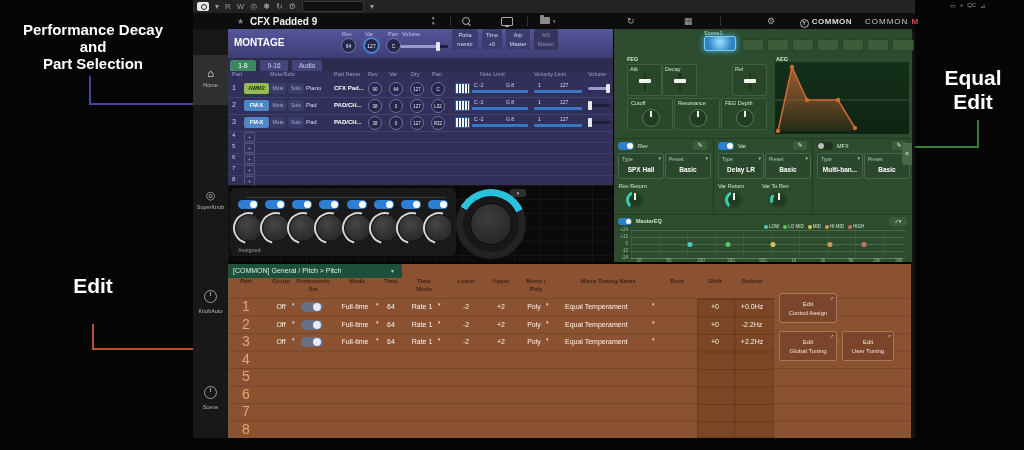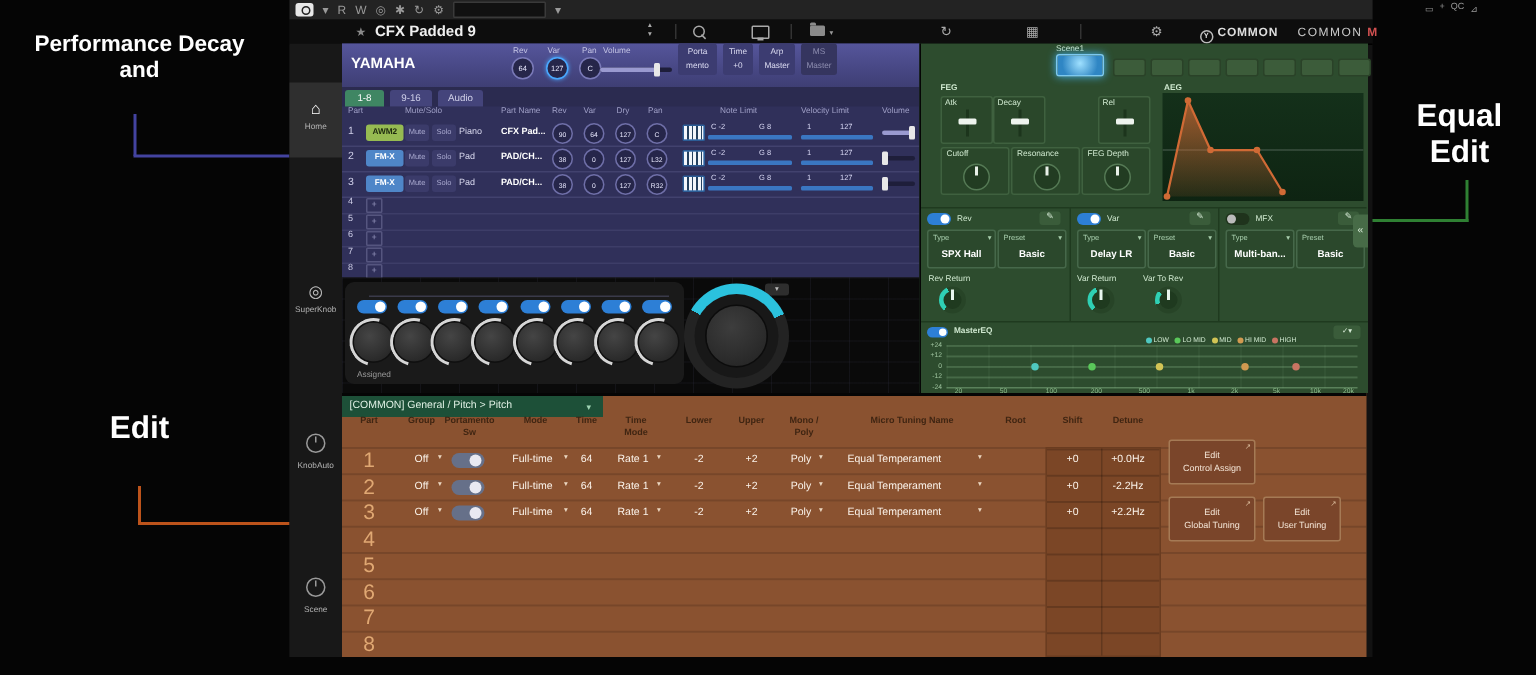--- a/index.html
+++ b/index.html
@@ -141,20 +141,21 @@
     background-image:linear-gradient(rgba(0,0,0,.14) 1px,transparent 1px);background-size:100% 17.5px;}
 </style>
 </head>
 <body>
 
 <div id="stage">
 
   <div class="ann" style="left:3px;top:22px;width:180px;font-size:15px;">
     <div>Performance Decay</div>
     <div>and</div>
+    <div>Part Selection</div>
   </div>
   <div class="annline" style="left: 89px; top: 76px; width: 2px; height: 28px; background-color: rgb(67, 67, 160);"></div>
   <div class="annline" style="left: 89px; top: 103px; width: 141px; height: 2px; background-color: rgb(67, 67, 160);"></div>
 
   <div class="ann" style="left:925px;top:66px;width:96px;font-size:21px;">
     <div>Equal</div>
     <div>Edit</div>
   </div>
   <div class="annline" style="left: 977px; top: 120px; width: 2px; height: 28px; background-color: rgb(47, 128, 51);"></div>
   <div class="annline" style="left: 913px; top: 146px; width: 66px; height: 2px; background-color: rgb(47, 128, 51);"></div>
@@ -228,21 +229,21 @@
         <span class="sblabel">KnobAuto</span>
       </div>
       <div class="sbitem" style="top:356px;">
         <span class="sbknob"></span>
         <span class="sblabel">Scene</span>
       </div>
     </div>
 
     <div id="sec-parts">
       <div id="commonbar">
-        <span class="t" style="left:6px;top:8px;font-size:10px;font-weight:bold;color:#fff;">YAMAHA</span>
+        <span class="t" style="left:6px;top:8px;font-size:10px;font-weight:bold;color:#fff;">MONTAGE</span>
         <span class="klabel" style="left:114px;top:2px;">Rev</span>
         <span class="cknob" style="left:113px;top:9px;">
             <i style="font-style:normal">64</i>
           </span>
         <span class="klabel" style="left:137px;top:2px;">Var</span>
         <span class="cknob active" style="left:136px;top:9px;">
             <i style="font-style:normal">127</i>
           </span>
         <span class="klabel" style="left:160px;top:2px;">Pan</span>
         <span class="cknob" style="left:158px;top:9px;">

